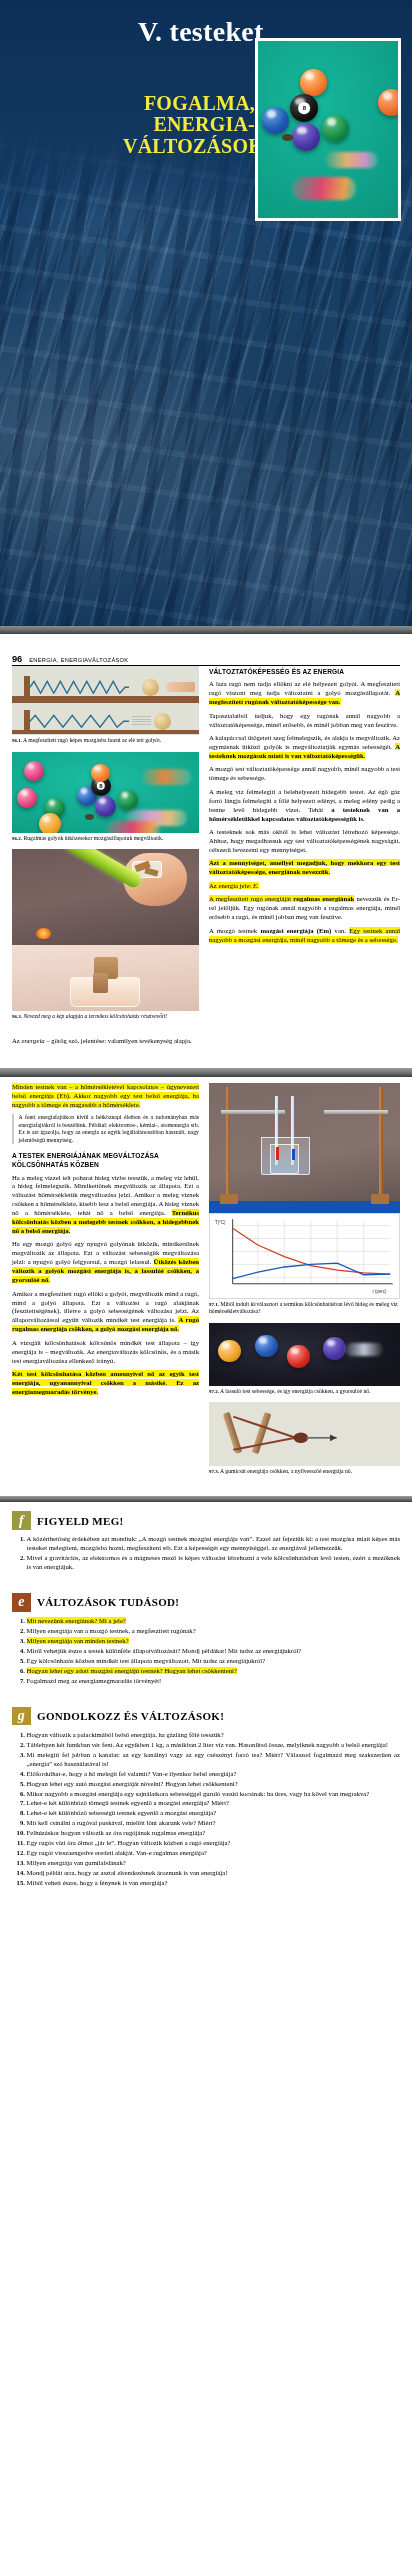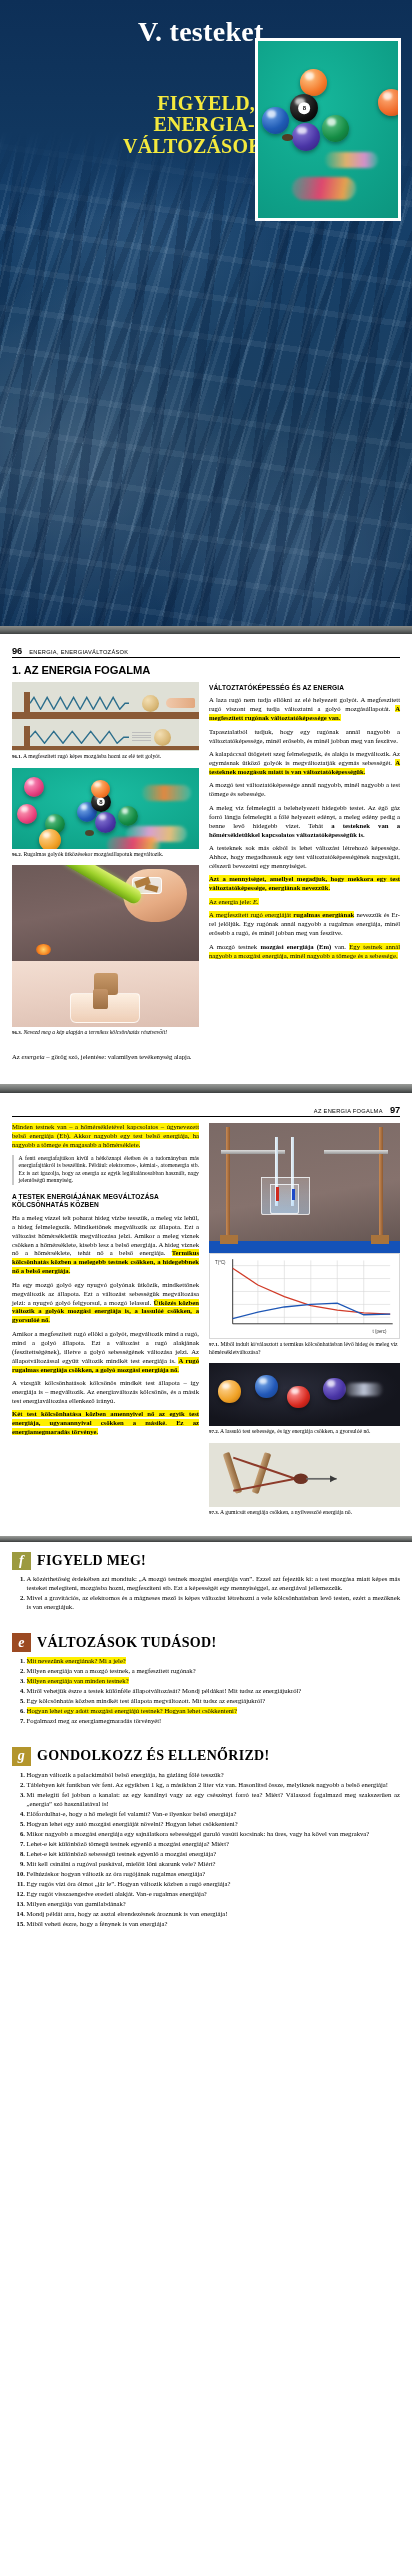--- a/index.html
+++ b/index.html
@@ -99,21 +99,21 @@
 
   
   .page { position:relative; width:412px; background:#fff; padding:0 12px; }
   .page-gap { height:9.3px; background:linear-gradient(180deg,#9a9c99,#6d706e 55%,#3a3d3d); }
   .page-gap.thin { height:6px; }
 
   .runhead {
     display:flex; align-items:baseline; gap:7.3px;
     border-bottom:0.9px solid #000;
     padding-bottom:1.3px;
-    margin-top:12px;
+    margin-top:20px;
   }
   .runhead.right { justify-content:flex-end; }
   .runhead .pno {
     font-family:"Liberation Sans", sans-serif;
     font-weight:bold; font-size:9.3px; letter-spacing:-0.2px;
   }
   .runhead .rtext {
     font-family:"Liberation Sans", sans-serif;
     font-size:5.7px; letter-spacing:0.3px;
   }
@@ -234,21 +234,21 @@
     width:18.5px; height:18.5px; flex:0 0 18.5px;
     display:flex; align-items:center; justify-content:center;
     font-family:"Liberation Serif", serif;
     font-style:italic; font-weight:bold; font-size:14px; color:#fff;
   }
   .badge-olive { background:#9c9a3f; }
   .badge-rust  { background:#9c4a22; }
   .badge-gold  { background:#b3952c; }
   .ex-title {
     font-family:"Liberation Serif", serif;
-    font-weight:bold; font-size:14px; letter-spacing:0.3px;
+    font-weight:bold; font-size:11px; letter-spacing:0.3px;
   }
   ol.qlist { margin:0 0 2.6px 0; padding:0 0 0 14.6px; }
   ol.qlist li {
     font-family:"Liberation Serif", serif;
     font-size:6.7px; line-height:1.34;
     margin:0 0 1px 0; text-align:left;
   }
   ol.qlist li::marker { font-weight:bold; }
   ol.qlist.just li { text-align:justify; }
   .spacer14 { height:9.3px; }
@@ -257,21 +257,21 @@
 <body>
 
 <div class="cover">
   <div class="cover-tex"></div>
   <div class="cover-tex2"></div>
   <div class="cover-topdark"></div>
 
   <div class="chapter-no">V. testeket</div>
 
   <div class="cover-title">
-    <div>FIGYELD,</div>
+    <div>FOGALMA,</div>
     <div>ENERGIA-</div>
     <div>VÁLTOZÁSOK</div>
   </div>
 
   <div class="cover-photo">
     <div class="cover-photo-inner">
       <div class="ball" style="left:42px;top:28px;width:26.5px;height:26.5px;background:radial-gradient(circle at 34% 28%,#ffc98a,#f4792a 60%,#c9510f 100%);"></div>
       <div class="ball" style="left:120px;top:48px;width:26.5px;height:26.5px;background:radial-gradient(circle at 34% 28%,#ffb07a,#ef6a2a 60%,#b8430c 100%);"></div>
       <div class="ball" style="left:32px;top:53px;width:28px;height:28px;background:radial-gradient(circle at 32% 26%,#4a4a4a,#111 62%,#000 100%);">
           <span class="num">8</span>
@@ -287,21 +287,20 @@
 
   <div class="cover-bottom-strip"></div>
 </div>
 
 <div class="page">
   <div class="runhead">
     <span class="pno">96</span>
     <span class="rtext">ENERGIA, ENERGIAVÁLTOZÁSOK</span>
   </div>
 
-  <div class="sec-title">1. AZ ENERGIA FOGALMA</div>
 
   <div class="cols">
 
     <div class="col-l">
 
       <div class="fig fig-spring">
         <div class="springrow">
           <div class="floor"></div>
           <div class="wall"></div>
           <svg class="coil" style="left:18px;width:99px;" viewBox="0 0 150 22" preserveAspectRatio="none">
@@ -394,24 +393,20 @@
 
       <p class="body"><span>A mozgó testnek </span><span class="bld">mozgási energiája (Em)</span><span> van. </span><span class="hl">Egy testnek annál nagyobb a mozgási energiája, minél nagyobb a tömege és a sebessége.</span></p>
     </div>
   </div>
   <div style="height:17px;"></div>
 </div>
 
 <div class="page-gap"></div>
 
 <div class="page">
-  <div class="runhead right">
-    <span class="rtext">AZ ENERGIA FOGALMA</span>
-    <span class="pno">97</span>
-  </div>
 
   <div class="cols" style="margin-top:6px;">
 
     <div class="col-l">
       <p class="body"><span class="hl">Minden testnek van – a hőmérsékletével kapcsolatos – úgynevezett belső energiája (Eb). Akkor nagyobb egy test belső energiája, ha nagyobb a tömege és magasabb a hőmérséklete.</span></p>
 
       <div class="note">A fenti energiafajtákon kívül a hétköznapi életben és a tudományban más energiafajtákról is beszélünk. Például: elektromos-, kémiai-, atomenergia stb. Ez is azt igazolja, hogy az energia az egyik legáltalánosabban használt, nagy jelentőségű mennyiség.</div>
 
       <div class="subhead">A TESTEK ENERGIÁJÁNAK MEGVÁLTOZÁSA KÖLCSÖNHATÁS KÖZBEN</div>
 
@@ -529,21 +524,21 @@
     <li>Miről vehetjük észre a testek különféle állapotváltozását? Mondj példákat! Mit tudsz az energiájukról?</li>
     <li>Egy kölcsönhatás közben mindkét test állapota megváltozott. Mit tudsz az energiájukról?</li>
     <li><span class="hl">Hogyan lehet egy adott mozgási energiájú testnek? Hogyan lehet csökkenteni?</span></li>
     <li>Fogalmazd meg az energiamegmaradás törvényét!</li>
   </ol>
 
   <div class="spacer14"></div>
 
   <div class="ex-head">
     <div class="ex-badge badge-gold">g</div>
-    <div class="ex-title">GONDOLKOZZ ÉS ELLENŐRIZD!</div>
+    <div class="ex-title">GONDOLKOZZ ÉS VÁLTOZÁSOK!</div>
   </div>
   <ol class="qlist just">
     <li>Hogyan változik a palackimából belső energiája, ha gázláng fölé tesszük?</li>
     <li>Táblehyen két funtkban vér fent. Az egyikben 1 kg, a másikban 2 liter víz van. Hasonlítsd össze, melyiknek nagyobb a belső energiája!</li>
     <li>Mi melegíti fel jobban a kanalat: az egy kanálnyi vagy az egy csészényi forró tea? Miért? Válaszod fogalmazd meg szakszerűen az „energia” szó használatával is!</li>
     <li>Előfordulhat-e, hogy a hő melegít fel valamit? Van-e ilyenkor belső energiája?</li>
     <li>Hogyan lehet egy autó mozgási energiáját növelni? Hogyan lehet csökkenteni?</li>
     <li>Mikor nagyobb a mozgási energiája egy sajnálatkora sebességgel guruló vasúti kocsinak: ha üres, vagy ha kővel van megrakva?</li>
     <li>Lehet-e két különböző tömegű testnek egyenlő a mozgási energiája? Miért?</li>
     <li>Lehet-e két különböző sebességű testnek egyenlő a mozgási energiája?</li>

